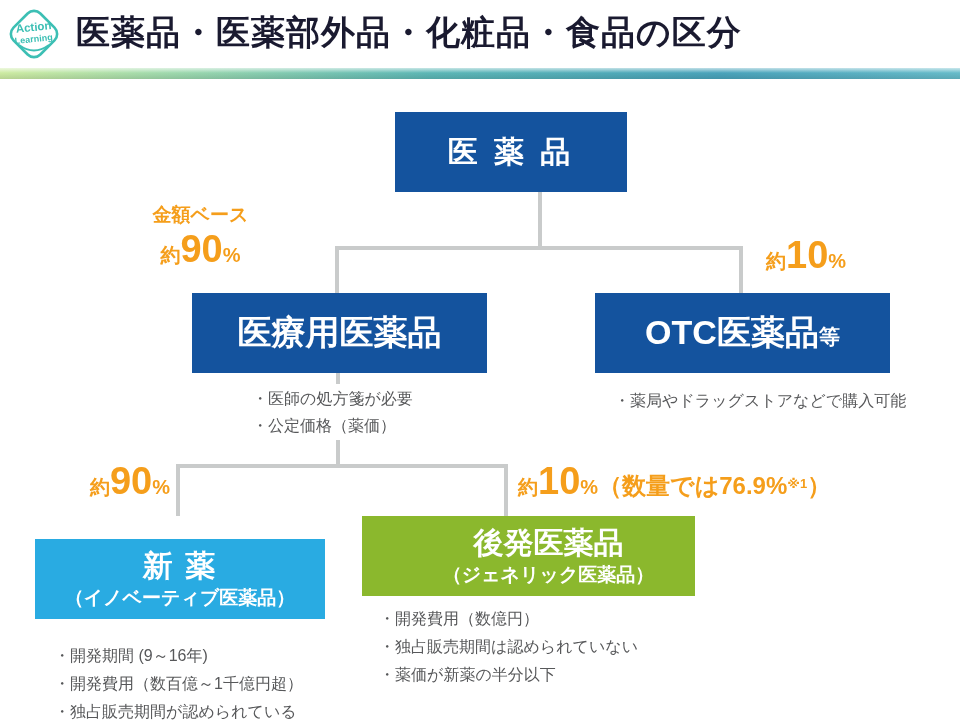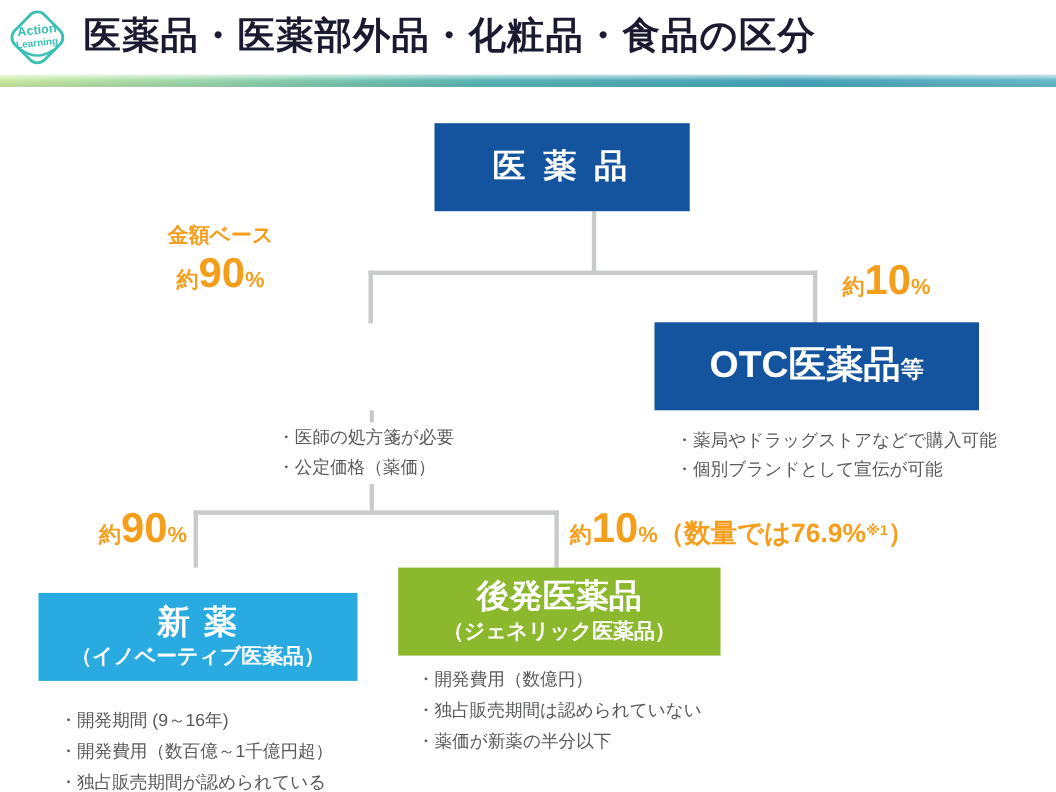--- a/index.html
+++ b/index.html
@@ -11,21 +11,21 @@
   .page-title{font-size:34px;font-weight:600;color:#1a1a30;letter-spacing:1px;white-space:nowrap;}
   .divider{background-image:
       linear-gradient(to bottom, rgba(255,255,255,.65), rgba(255,255,255,0) 45%, rgba(0,0,0,.10)),
       linear-gradient(to right, #cdeba2 0%, #9ed9ad 18%, #5cb7b6 45%, #4aa3bb 75%, #67bcca 100%);}
 
   
   .node{display:flex;flex-direction:column;align-items:center;justify-content:center;
         color:#ffffff;font-weight:bold;text-align:center;line-height:1.15;}
   .navy{background:#14539e;}
   .lightblue{background:#29abe2;}
-  .green{background:#8bb82d;}
+  .green{background:#8bb82d;padding-left:40px;}
   .node .main{font-size:34px;white-space:nowrap;}
   .node .main-root{font-size:30px;letter-spacing:4px;white-space:nowrap;}
   .node .suffix{font-size:21px;}
   .node .sub{font-size:19px;margin-top:4px;white-space:nowrap;}
 
   
   .line{background:#c9cbcb;}
 
   
   .bullets{list-style:none;margin:0;padding:1px 6px;background:#ffffff;
@@ -74,33 +74,35 @@
 
   <div class="abs annot ta-c" style="left:128px;top:202px;width:145px;">
     <span class="caption">金額ベース</span>
     <span class="small">約</span><span class="big">90</span><span class="small">%</span>
   </div>
 
   <div class="abs annot" style="left:766px;top:234px;">
     <span class="small">約</span><span class="big">10</span><span class="small">%</span>
   </div>
 
+  <div class="abs node navy" style="left:192px;top:293px;width:295px;height:80px;">
+    <span class="main">医療用医薬品</span>
+  </div>
 
   <div class="abs node navy" style="left:595px;top:293px;width:295px;height:80px;">
     <span class="main"><span>OTC医薬品</span><span class="suffix">等</span></span>
   </div>
 
   <ul class="bullets abs" style="left:246px;top:384px;">
     <li>・医師の処方箋が必要</li>
     <li>・公定価格（薬価）</li>
   </ul>
 
   <ul class="bullets abs" style="left:608px;top:386px;">
     <li>・薬局やドラッグストアなどで購入可能</li>
-    <li>・個別ブランドとして宣伝が可能</li>
   </ul>
 
   <div class="abs annot ta-r" style="left:40px;top:460px;width:130px;">
     <span class="small">約</span><span class="big">90</span><span class="small">%</span>
   </div>
 
   <div class="abs annot" style="left:518px;top:460px;">
     <span class="small">約</span><span class="big">10</span><span class="small">%</span><span class="note">（数量では76.9%</span><sup>※1</sup><span class="note">）</span>
   </div>
 

